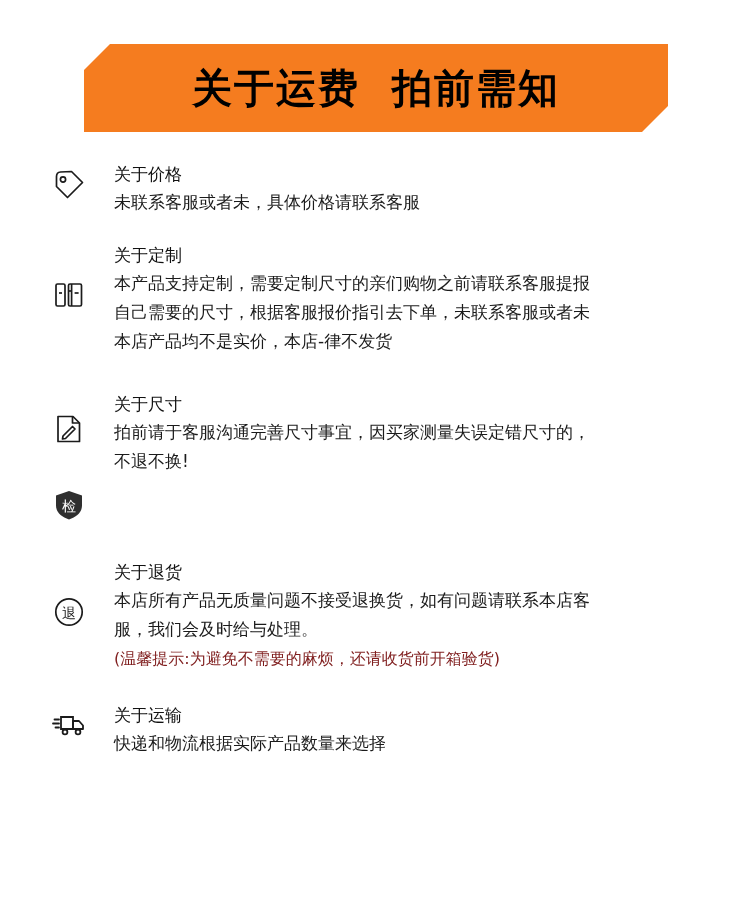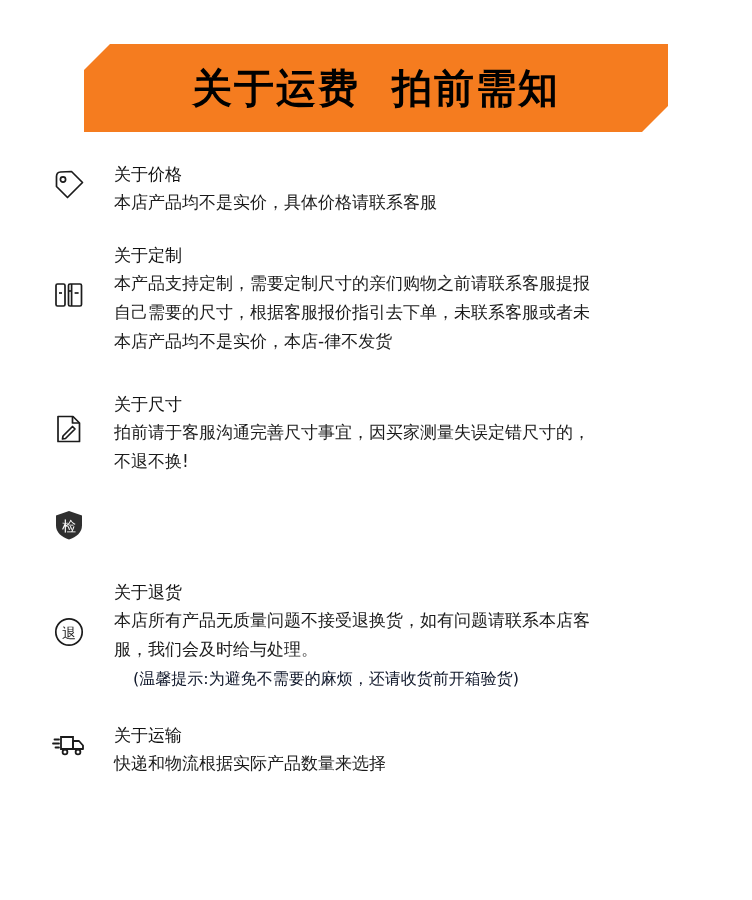--- a/index.html
+++ b/index.html
@@ -87,30 +87,29 @@
   }
   .item-body {
     font-size: 17px;
     color: #1b1b1b;
     line-height: 29px;
     font-family: "DejaVu Sans", "Liberation Sans", sans-serif;
     white-space: pre-line;
   }
   .item-note {
     font-size: 16px;
-    color: #0f172a;
+    color: #7f1d1d;
     line-height: 29px;
     font-family: "DejaVu Sans", "Liberation Sans", sans-serif;
-    margin-left: 19px;
   }
 
   
   .item.row-price { margin-bottom: 26px; }
   .item.row-custom { margin-bottom: 36px; }
-  .item.row-size { margin-bottom: 30px; }
+  .item.row-size { margin-bottom: 10px; }
   .item.row-quality { margin-bottom: 26px; }
   .item.row-return { margin-bottom: 30px; }
   .item.row-ship { margin-bottom: 10px; }
 </style>
 </head>
 <body>
 
 <div class="page">
 
   <div class="banner-wrap">
@@ -122,21 +121,21 @@
 
     <div class="item row-price">
       <div class="icon-cell">
         <svg width="34" height="34" viewBox="0 0 34 34" fill="none" stroke="#1b1b1b" stroke-width="1.7">
           <path d="M19.5 3.5 L30.5 14.5 L15.5 29.5 L4.5 18.5 L4.5 8.5 C4.5 6 6 4.2 8.5 4 Z" stroke-linejoin="round" stroke-linecap="round" fill="none"></path>
           <circle cx="11" cy="11.5" r="2.6" fill="none"></circle>
         </svg>
       </div>
       <div class="text-cell">
         <div class="item-title">关于价格</div>
-        <div class="item-body">本店产品均不是实价，具体价格请联系客服</div>
+        <div class="item-body">未联系客服或者未，具体价格请联系客服</div>
       </div>
     </div>
 
     <div class="item row-custom">
       <div class="icon-cell">
         <svg width="34" height="34" viewBox="0 0 34 34" fill="none" stroke="#1b1b1b" stroke-width="1.7">
           <rect x="4" y="6" width="9" height="22" rx="1.5" fill="none"></rect>
           <rect x="16.5" y="6" width="13" height="22" rx="1.5" fill="none"></rect>
           <line x1="19.6" y1="6" x2="19.6" y2="28"></line>
           <line x1="16.5" y1="13" x2="19.6" y2="13"></line>

